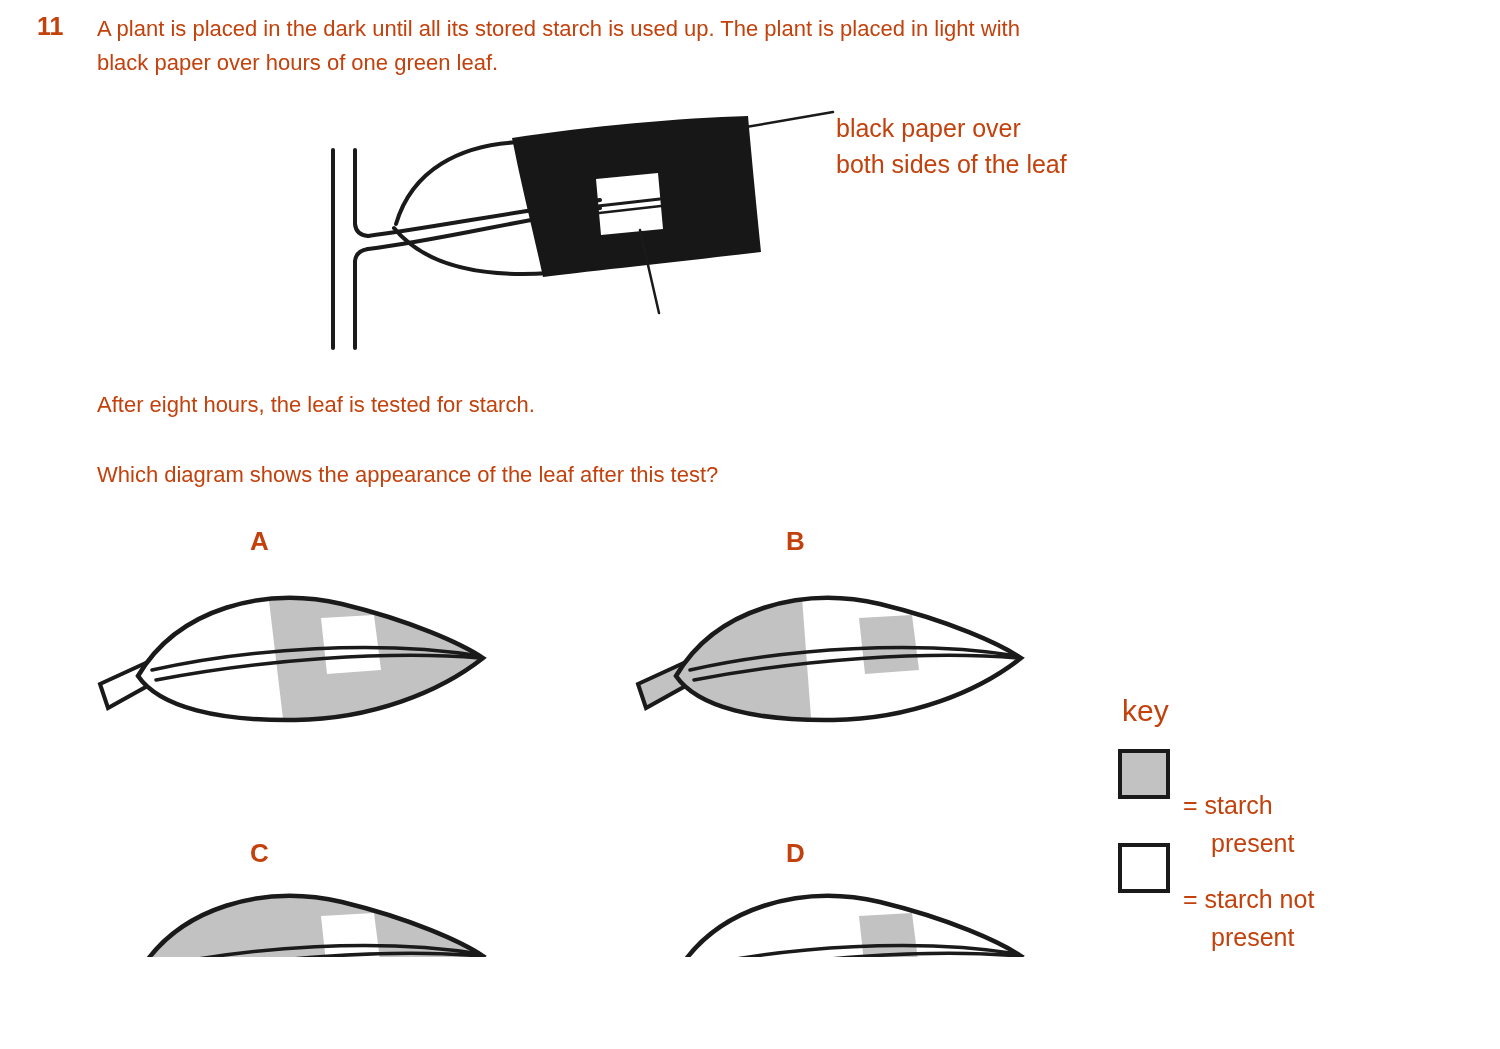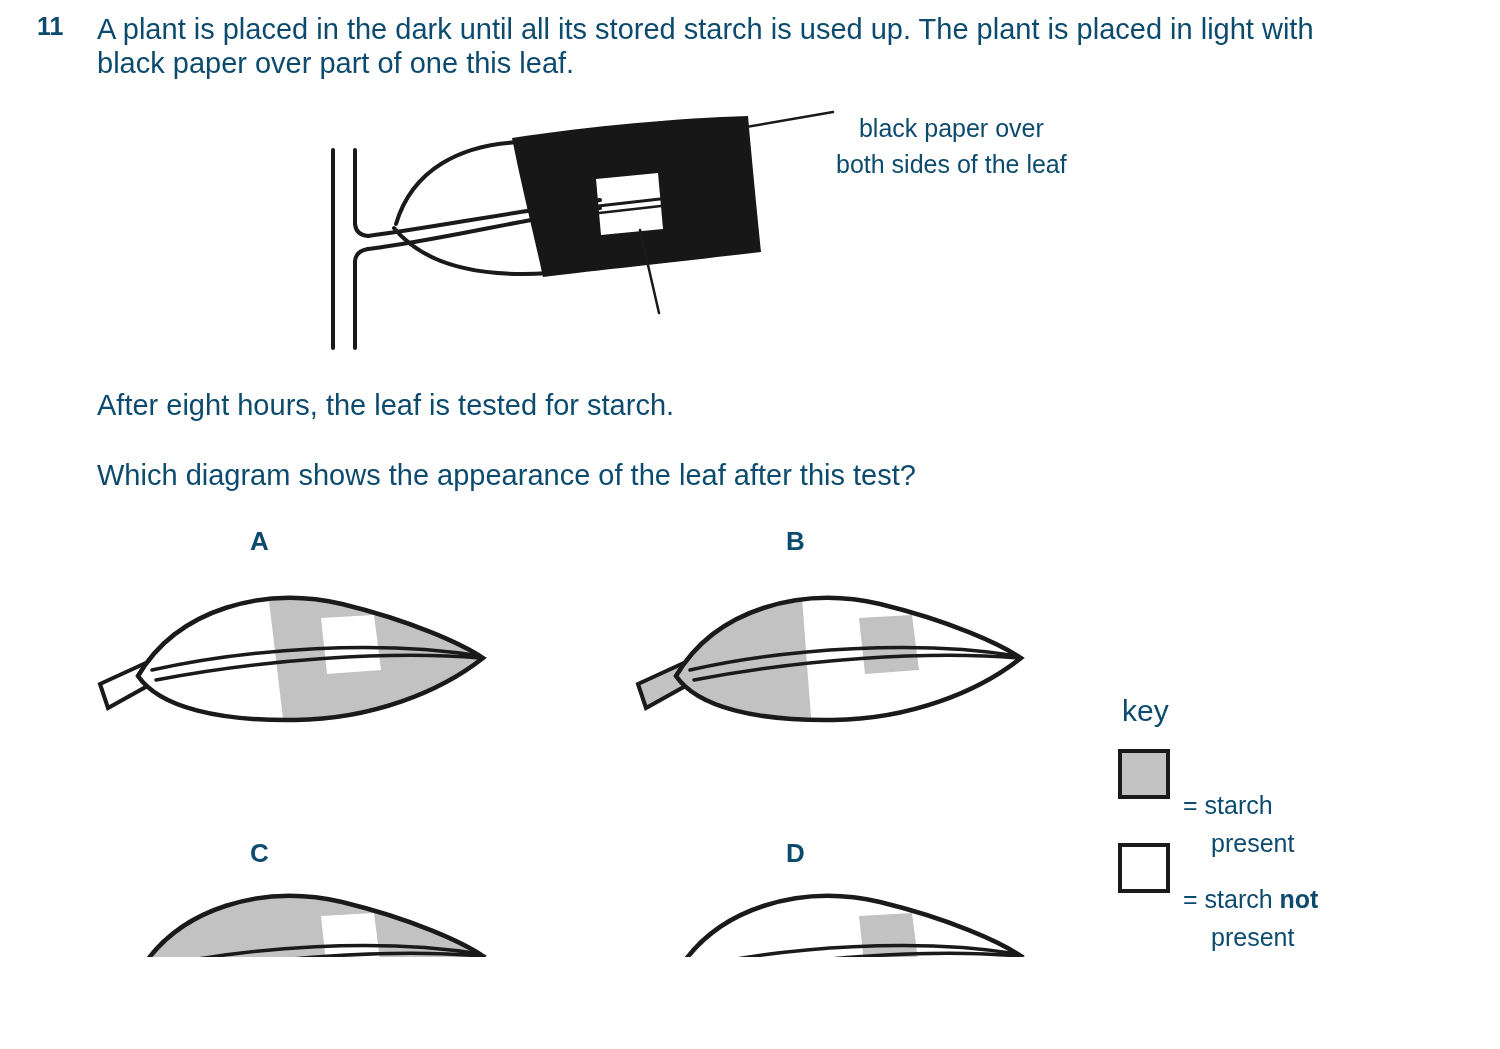--- a/index.html
+++ b/index.html
@@ -1,37 +1,37 @@
 <!DOCTYPE html>
 <html><head>
 <meta charset="utf-8">
 <style>
   html,body{margin:0;padding:0;background:#ffffff;}
   #page{position:relative;width:1500px;height:957px;background:#ffffff;overflow:hidden;
-        font-family:"Liberation Sans",sans-serif;color:#0c4a6e;}
+        font-family:"Liberation Sans",sans-serif;color:#c2410c;}
   .abs{position:absolute;}
-  .body-text{font-size:29px;line-height:34px;white-space:nowrap;}
+  .body-text{font-size:22px;line-height:34px;white-space:nowrap;}
   .q-num{font-weight:bold;font-size:25px;}
-  .fig-label{font-size:25px;line-height:36px;white-space:nowrap;text-align:center;}
+  .fig-label{font-size:25px;line-height:36px;white-space:nowrap;}
   .opt-label{font-weight:bold;font-size:26px;}
   .key-title{font-size:30px;}
   .key-line{font-size:25px;white-space:nowrap;margin-top:31px;}
   .key-swatch{position:absolute;width:44px;height:42px;border:4px solid #1a1a1a;background:#fff;}
-  .b{font-weight:bold;}
+  .b{font-weight:normal;}
   svg{display:block;}
 </style>
 </head>
 <body>
 
 <div id="page">
 
   <div class="abs q-num" style="left:37px;top:12px;">11</div>
   <div class="abs body-text" style="left:97px;top:12px;">
     <div>A plant is placed in the dark until all its stored starch is used up. The plant is placed in light with</div>
-    <div>black paper over part of one this leaf.</div>
+    <div>black paper over hours of one green leaf.</div>
   </div>
 
   <svg class="abs" style="left:300px;top:100px;" width="540" height="260" viewBox="0 0 540 260">
     <g fill="none" stroke="#1a1a1a" stroke-width="4" stroke-linecap="round">
       <path d="M 33 50 L 33 248"></path>
       <path d="M 55 50 L 55 124 Q 56 135 68 136"></path>
       <path d="M 68 149 Q 56 151 55 161 L 55 248"></path>
       <path d="M 68 136 C 130 128 200 114 300 100"></path>
       <path d="M 68 149 C 135 141 210 122 300 108"></path>
       <path d="M 96 124 C 112 70 160 44 222 42"></path>

